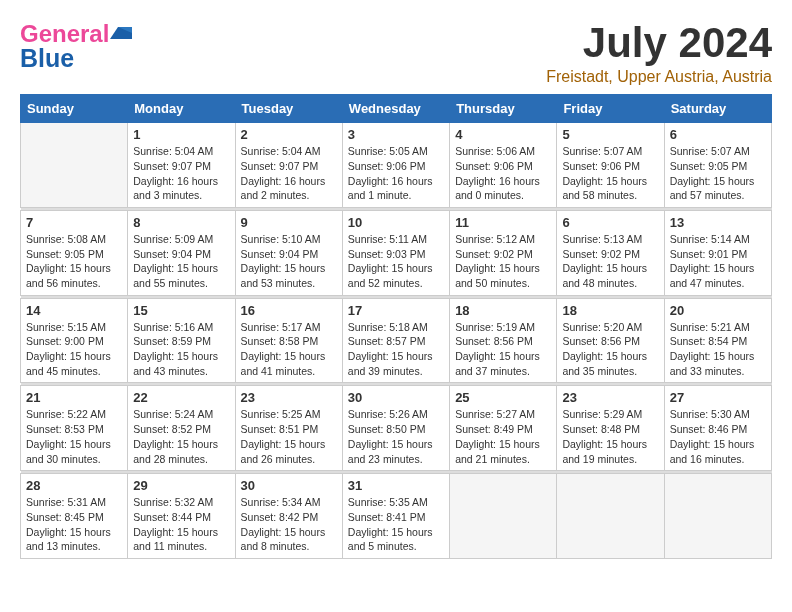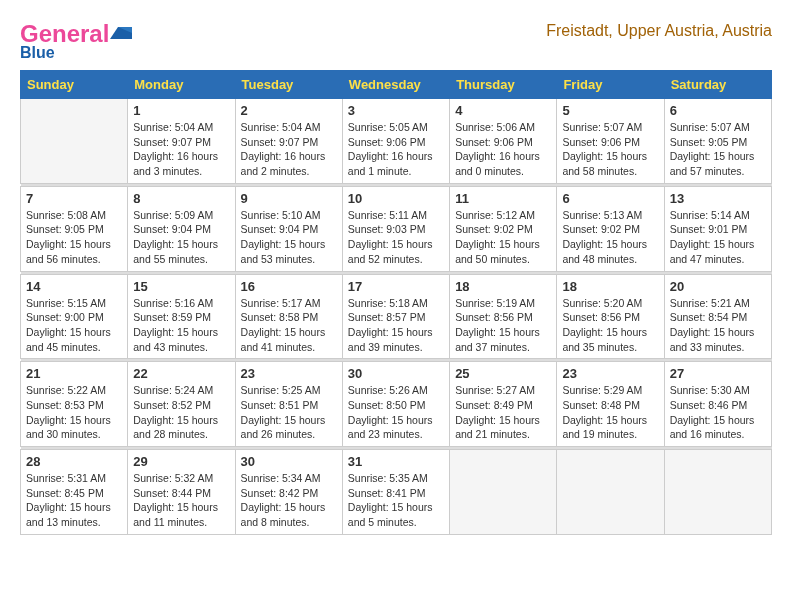--- a/index.html
+++ b/index.html
@@ -40,21 +40,21 @@
       margin-top: 2px;
     }
     .calendar {
       width: 100%;
       border-collapse: collapse;
       margin-top: 8px;
       font-size: 11px;
     }
     .calendar th {
       background-color: #2a6db5;
-      color: #fde047;
+      color: #ffffff;
       text-align: left;
       padding: 6px 6px;
       font-size: 13px;
       font-weight: bold;
       border: 1px solid #2a6db5;
     }
     .calendar td {
       border: 1px solid #ccc;
       vertical-align: top;
       padding: 4px 5px;
@@ -84,23 +84,24 @@
 <div class="header">
   <div class="logo">
     <div class="logo-text">
       <span style="font-size:24px;font-weight:bold;color:#ec4899;">General</span>
       <svg width="22" height="18" viewBox="0 0 22 18" style="margin:0 1px;">
         <polygon points="8,2 22,2 22,14 8,14" fill="#1a5fa8"></polygon>
         <polygon points="0,14 8,2 8,14" fill="#1a5fa8"></polygon>
         <polygon points="8,2 22,2 22,8" fill="#3a8fd8" opacity="0.5"></polygon>
       </svg>
     </div>
-    <span style="font-size:16px;font-weight:bold;color:#1a5fa8;margin-top:-4px;">Blue</span>
+    <span style="font-size:25px;font-weight:bold;color:#1a5fa8;margin-top:-4px;">Blue</span>
   </div>
   <div class="title-block">
+    <div class="month-title">July 2024</div>
     <div class="location-title">Freistadt, Upper Austria, Austria</div>
   </div>
 </div>
 
 <table class="calendar">
   <thead>
     <tr>
     <th>Sunday</th>
         <th>Monday</th>
         <th>Tuesday</th>

